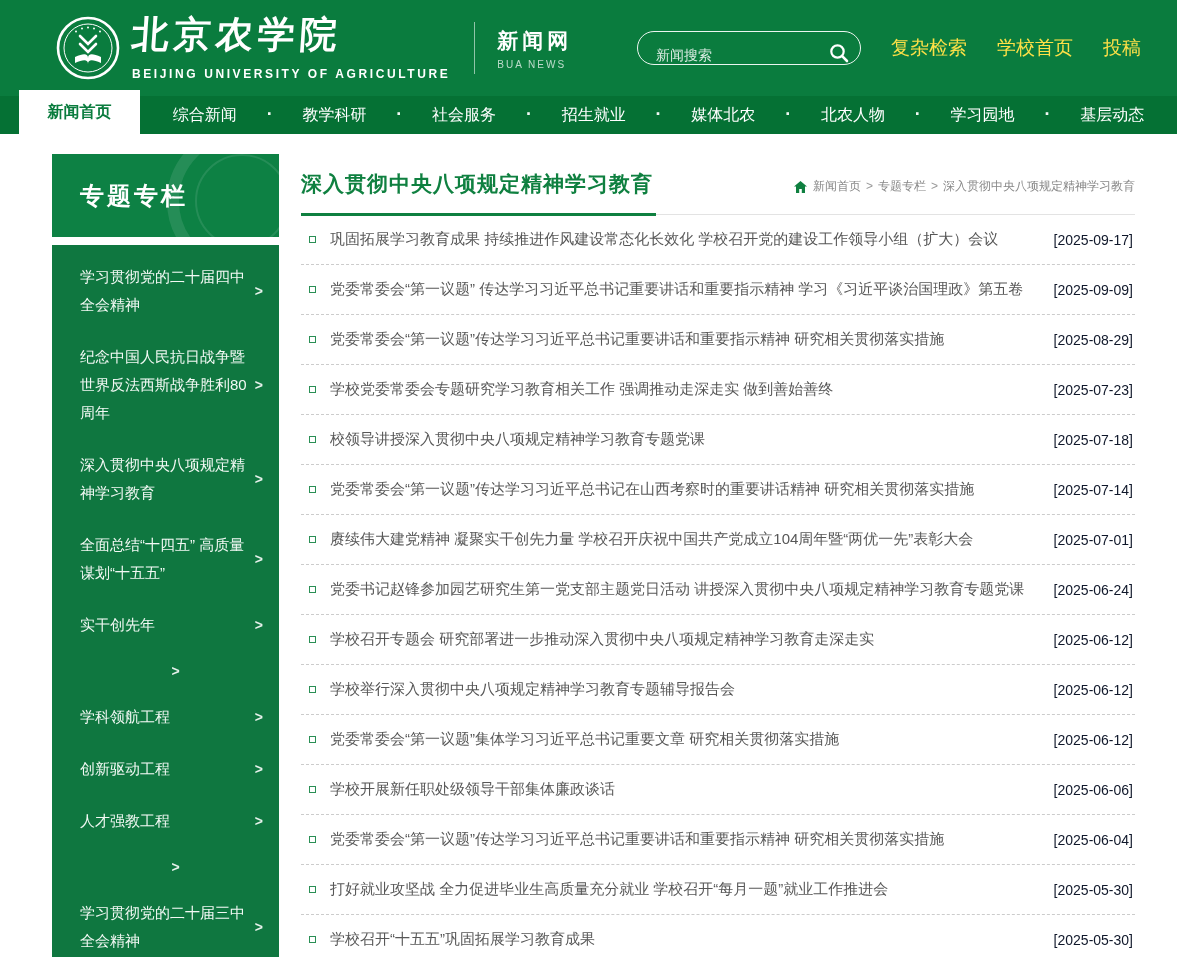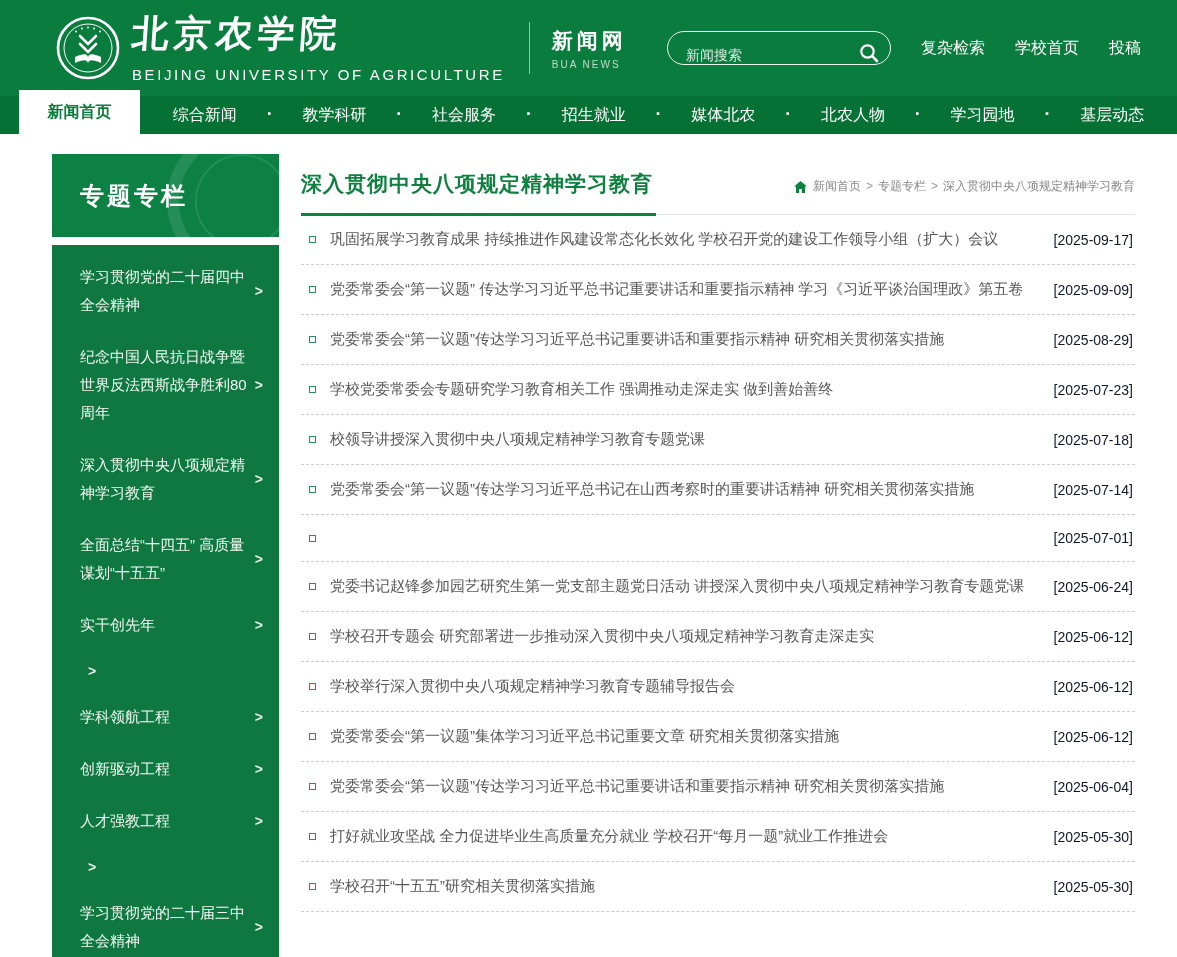--- a/index.html
+++ b/index.html
@@ -14,39 +14,39 @@
     height:96px; background:#0a7c3e; display:flex; align-items:center;
     padding:0 36px 0 56px;
   }
   .logo-wrap { display:flex; align-items:center; }
   .emblem { width:64px; height:64px; flex:none; }
   .logo-text { margin-left:12px; color:#fff; }
   .logo-cn {
     font-size:37px; font-weight:bold; letter-spacing:5px; line-height:38px;
     font-family:"DejaVu Serif","Liberation Serif",serif; transform:skewX(-4deg);
   }
-  .logo-en { font-size:15px; letter-spacing:2.6px; margin-top:14px; white-space:nowrap; }
+  .logo-en { font-size:12px; letter-spacing:2.6px; margin-top:14px; white-space:nowrap;font-weight:bold; }
   .head-divider { width:1px; height:52px; background:rgba(255,255,255,.55); margin:0 22px 0 24px; }
   .site-name { color:#fff; }
   .site-cn { font-size:21px; font-weight:600; letter-spacing:4px; line-height:30px; }
   .site-en { font-size:10px; letter-spacing:2px; color:rgba(255,255,255,.72); margin-top:3px; }
 
   .header-right { margin-left:auto; display:flex; align-items:center; }
   .search-box {
     width:224px; height:34px; border:1px solid rgba(255,255,255,.92); border-radius:18px;
     display:flex; align-items:flex-end; padding:0 10px 0 16px; margin-right:30px;
   }
   .search-box input {
     flex:1; min-width:0; background:transparent; border:none; outline:none;
     color:#fff; font-size:14px; font-family:inherit;
   }
   .search-box input::placeholder { color:rgba(255,255,255,.85); }
   .search-icon { width:22px; height:22px; flex:none; cursor:pointer; }
   .header-links { display:flex; align-items:center; gap:30px; }
-  .header-link { color:#ffffff; font-size:16px; cursor:pointer; white-space:nowrap; }
+  .header-link { color:#fde047; font-size:19px; cursor:pointer; white-space:nowrap; }
 
   
   .main-nav { height:38px; background:#05713400; background:#057134; display:flex; position:relative; }
   .nav-active-tab {
     width:121px; margin-left:19px; margin-top:-6px; height:44px; background:#fff;
     color:#0a7c3e; font-weight:bold; font-size:16px;
     display:flex; align-items:center; justify-content:center; cursor:pointer; z-index:2;
   }
   .nav-items { flex:1; display:flex; }
   .nav-item {
@@ -70,21 +70,21 @@
   }
   .sidebar-head .watermark {
     position:absolute; right:-38px; top:-28px; width:150px; height:150px;
     border:12px solid rgba(255,255,255,.10); border-radius:50%;
   }
   .sidebar-head .watermark::after {
     content:""; position:absolute; inset:16px; border:2px solid rgba(255,255,255,.10); border-radius:50%;
   }
   .sidebar-list { margin-top:8px; background:#0f7740; height:712px; padding:6px 0; overflow:hidden; }
   .sidebar-item {
-    display:flex; align-items:center; justify-content:space-between;
+    display:flex; align-items:center; justify-content:center;
     padding:12px 16px 12px 28px; cursor:pointer;
   }
   .sidebar-item .label { flex:1; color:#f2f9f4; font-size:15px; line-height:28px; }
   .sidebar-item .arrow { margin-left:8px; color:rgba(255,255,255,.9); font-size:14px; font-weight:bold; }
   .sidebar-item .arrow::before { content:">"; }
 
   
   .main-col { flex:1; min-width:0; }
   .page-head {
     position:relative; display:flex; align-items:flex-end; justify-content:space-between;
@@ -302,20 +302,21 @@
         </div>
 
         <div class="news-row">
           <span class="bullet"></span>
           <span class="news-title">党委常委会“第一议题”传达学习习近平总书记在山西考察时的重要讲话精神 研究相关贯彻落实措施</span>
           <span class="news-date">[2025-07-14]</span>
         </div>
 
         <div class="news-row">
           <span class="bullet"></span>
+          <span class="news-title">赓续伟大建党精神 凝聚实干创先力量 学校召开庆祝中国共产党成立104周年暨“两优一先”表彰大会</span>
           <span class="news-date">[2025-07-01]</span>
         </div>
 
         <div class="news-row">
           <span class="bullet"></span>
           <span class="news-title">党委书记赵锋参加园艺研究生第一党支部主题党日活动 讲授深入贯彻中央八项规定精神学习教育专题党课</span>
           <span class="news-date">[2025-06-24]</span>
         </div>
 
         <div class="news-row">
@@ -329,34 +330,39 @@
           <span class="news-title">学校举行深入贯彻中央八项规定精神学习教育专题辅导报告会</span>
           <span class="news-date">[2025-06-12]</span>
         </div>
 
         <div class="news-row">
           <span class="bullet"></span>
           <span class="news-title">党委常委会“第一议题”集体学习习近平总书记重要文章 研究相关贯彻落实措施</span>
           <span class="news-date">[2025-06-12]</span>
         </div>
 
+        <div class="news-row">
+          <span class="bullet"></span>
+          <span class="news-title">学校开展新任职处级领导干部集体廉政谈话</span>
+          <span class="news-date">[2025-06-06]</span>
+        </div>
 
         <div class="news-row">
           <span class="bullet"></span>
           <span class="news-title">党委常委会“第一议题”传达学习习近平总书记重要讲话和重要指示精神 研究相关贯彻落实措施</span>
           <span class="news-date">[2025-06-04]</span>
         </div>
 
         <div class="news-row">
           <span class="bullet"></span>
           <span class="news-title">打好就业攻坚战 全力促进毕业生高质量充分就业 学校召开“每月一题”就业工作推进会</span>
           <span class="news-date">[2025-05-30]</span>
         </div>
 
         <div class="news-row">
           <span class="bullet"></span>
-          <span class="news-title">学校召开“十五五”研究相关贯彻落实措施</span>
+          <span class="news-title">学校召开“十五五”巩固拓展学习教育成果</span>
           <span class="news-date">[2025-05-30]</span>
         </div>
       </div>
   </main>
 
 </div>
 
 </body></html>

